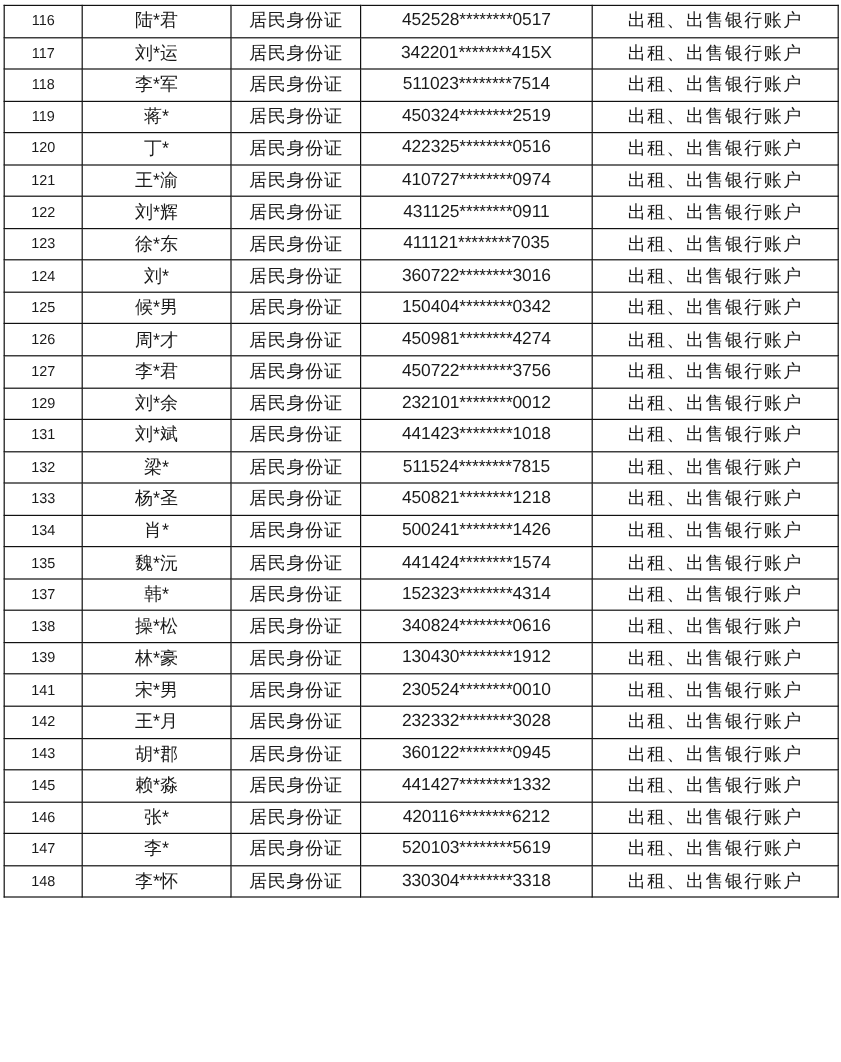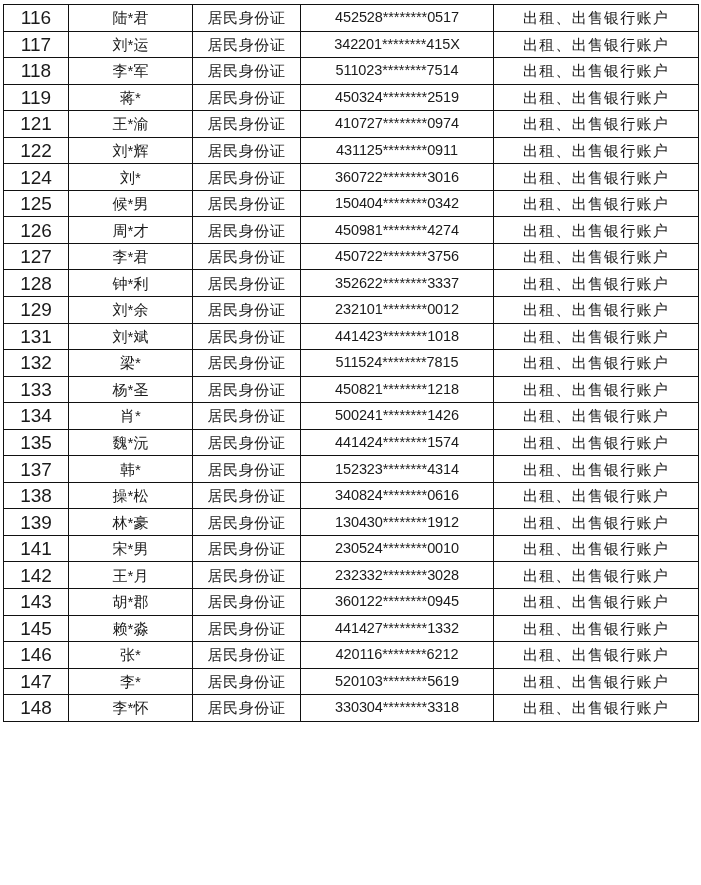--- a/index.html
+++ b/index.html
@@ -27,21 +27,21 @@
       border: 1px solid #111111;
       height: 25.55px;
       padding: 0;
       text-align: center;
       vertical-align: middle;
       font-size: 15px;
       line-height: 15px;
       white-space: nowrap;
       overflow: hidden;
     }
-    .record-table td.c-no { font-size: 19px; }
+    .record-table td.c-no { font-size: 12px; }
     .record-table td.c-id { font-size: 14.5px; letter-spacing: -0.1px; margin-left: 47px; }
     .record-table td.c-reason { letter-spacing: 1.2px; }
     .record-table td.c-type { letter-spacing: 0.6px; }
   </style>
 </head>
 <body>
 
 <table class="record-table">
   <colgroup>
     <col style="width:65px">
@@ -73,34 +73,48 @@
         <td class="c-reason">出租、出售银行账户</td>
       </tr>
       <tr>
         <td class="c-no">119</td>
         <td class="c-name">蒋*</td>
         <td class="c-type">居民身份证</td>
         <td class="c-id">450324********2519</td>
         <td class="c-reason">出租、出售银行账户</td>
       </tr>
       <tr>
+        <td class="c-no">120</td>
+        <td class="c-name">丁*</td>
+        <td class="c-type">居民身份证</td>
+        <td class="c-id">422325********0516</td>
+        <td class="c-reason">出租、出售银行账户</td>
+      </tr>
+      <tr>
         <td class="c-no">121</td>
         <td class="c-name">王*渝</td>
         <td class="c-type">居民身份证</td>
         <td class="c-id">410727********0974</td>
         <td class="c-reason">出租、出售银行账户</td>
       </tr>
       <tr>
         <td class="c-no">122</td>
         <td class="c-name">刘*辉</td>
         <td class="c-type">居民身份证</td>
         <td class="c-id">431125********0911</td>
         <td class="c-reason">出租、出售银行账户</td>
       </tr>
       <tr>
+        <td class="c-no">123</td>
+        <td class="c-name">徐*东</td>
+        <td class="c-type">居民身份证</td>
+        <td class="c-id">411121********7035</td>
+        <td class="c-reason">出租、出售银行账户</td>
+      </tr>
+      <tr>
         <td class="c-no">124</td>
         <td class="c-name">刘*</td>
         <td class="c-type">居民身份证</td>
         <td class="c-id">360722********3016</td>
         <td class="c-reason">出租、出售银行账户</td>
       </tr>
       <tr>
         <td class="c-no">125</td>
         <td class="c-name">候*男</td>
         <td class="c-type">居民身份证</td>
@@ -112,27 +126,20 @@
         <td class="c-name">周*才</td>
         <td class="c-type">居民身份证</td>
         <td class="c-id">450981********4274</td>
         <td class="c-reason">出租、出售银行账户</td>
       </tr>
       <tr>
         <td class="c-no">127</td>
         <td class="c-name">李*君</td>
         <td class="c-type">居民身份证</td>
         <td class="c-id">450722********3756</td>
-        <td class="c-reason">出租、出售银行账户</td>
-      </tr>
-      <tr>
-        <td class="c-no">128</td>
-        <td class="c-name">钟*利</td>
-        <td class="c-type">居民身份证</td>
-        <td class="c-id">352622********3337</td>
         <td class="c-reason">出租、出售银行账户</td>
       </tr>
       <tr>
         <td class="c-no">129</td>
         <td class="c-name">刘*余</td>
         <td class="c-type">居民身份证</td>
         <td class="c-id">232101********0012</td>
         <td class="c-reason">出租、出售银行账户</td>
       </tr>
       <tr>

